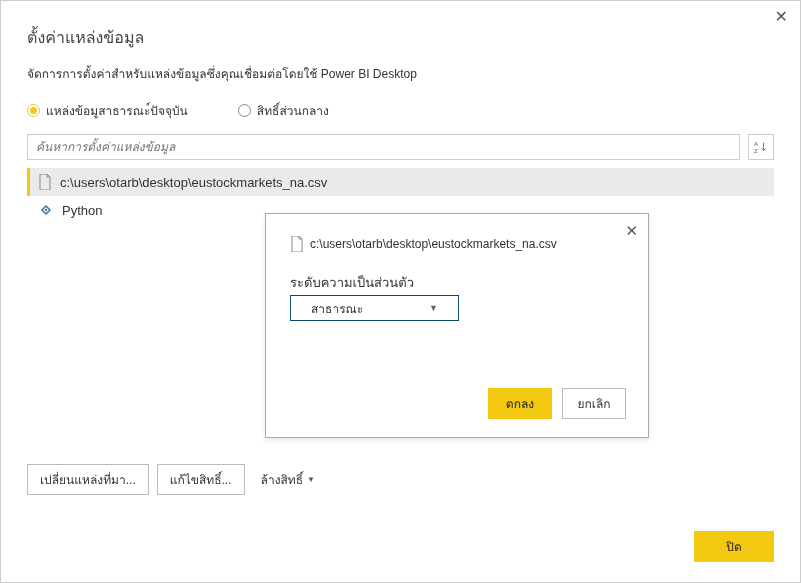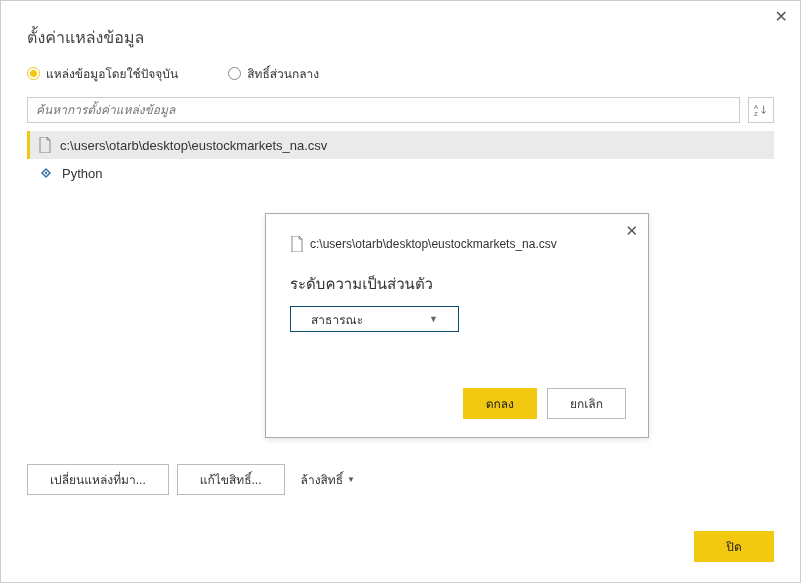--- a/index.html
+++ b/index.html
@@ -128,21 +128,21 @@
     position: absolute;
     left: 26px;
     bottom: 87px;
     display: flex;
     gap: 8px;
     align-items: center;
   }
   .btn {
     border: 1px solid #bbb;
     background: #fff;
-    padding: 5px 22px;
+    padding: 5px 12px;
     font-size: 12px;
     color: #333;
     cursor: pointer;
     min-width: 70px;
     text-align: center;
   }
   .link-btn {
     font-size: 12px;
     color: #333;
     cursor: pointer;
@@ -189,23 +189,23 @@
   }
   .inner-path {
     display: flex;
     align-items: center;
     gap: 6px;
     font-size: 12px;
     color: #333;
     margin-bottom: 20px;
   }
   .inner-label {
-    font-size: 15px;
-    color: #333;
-    margin-bottom: 10px;
+    font-size: 13px;
+    color: #333;
+    margin-bottom: 2px;
   }
   .select {
     width: 169px;
     height: 26px;
     border: 1px solid #0c4a6e;
     display: flex;
     align-items: center;
     justify-content: space-between;
     padding: 0 20px;
     font-size: 12px;
@@ -228,27 +228,28 @@
   .caret-down { font-size: 8px; color: #555; }
 </style>
 </head>
 <body>
 
 <div class="dialog">
 
   <div class="close-x">✕</div>
 
   <h1 class="title">ตั้งค่าแหล่งข้อมูล</h1>
+  <p class="subtitle">จัดการการตั้งค่าสำหรับแหล่งข้อมูลซึ่งคุณเชื่อมต่อโดยใช้ Power BI Desktop</p>
 
   <div class="radio-row">
     <div class="radio-opt">
       <span class="radio-circle selected">
           <span class="radio-dot"></span>
         </span>
-      <span>แหล่งข้อมูอโดยใช์ปัจจุบัน</span>
+      <span>แหล่งข้อมูสาธารณะ์ปัจจุบัน</span>
     </div>
     <div class="radio-opt">
       <span class="radio-circle"></span>
       <span>สิทธิ์ส่วนกลาง</span>
     </div>
   </div>
 
   <div class="search-row">
     <input class="search-input" placeholder="ค้นหาการตั้งค่าแหล่งข้อมูล" style="">
     <div class="sort-btn">

